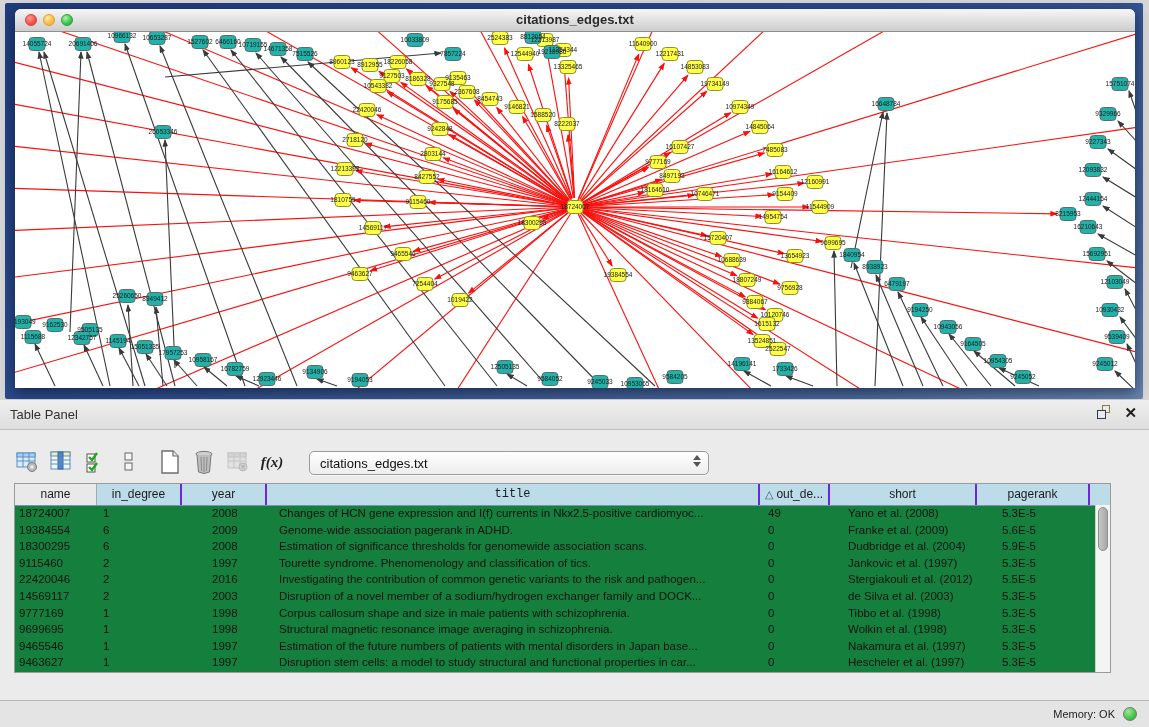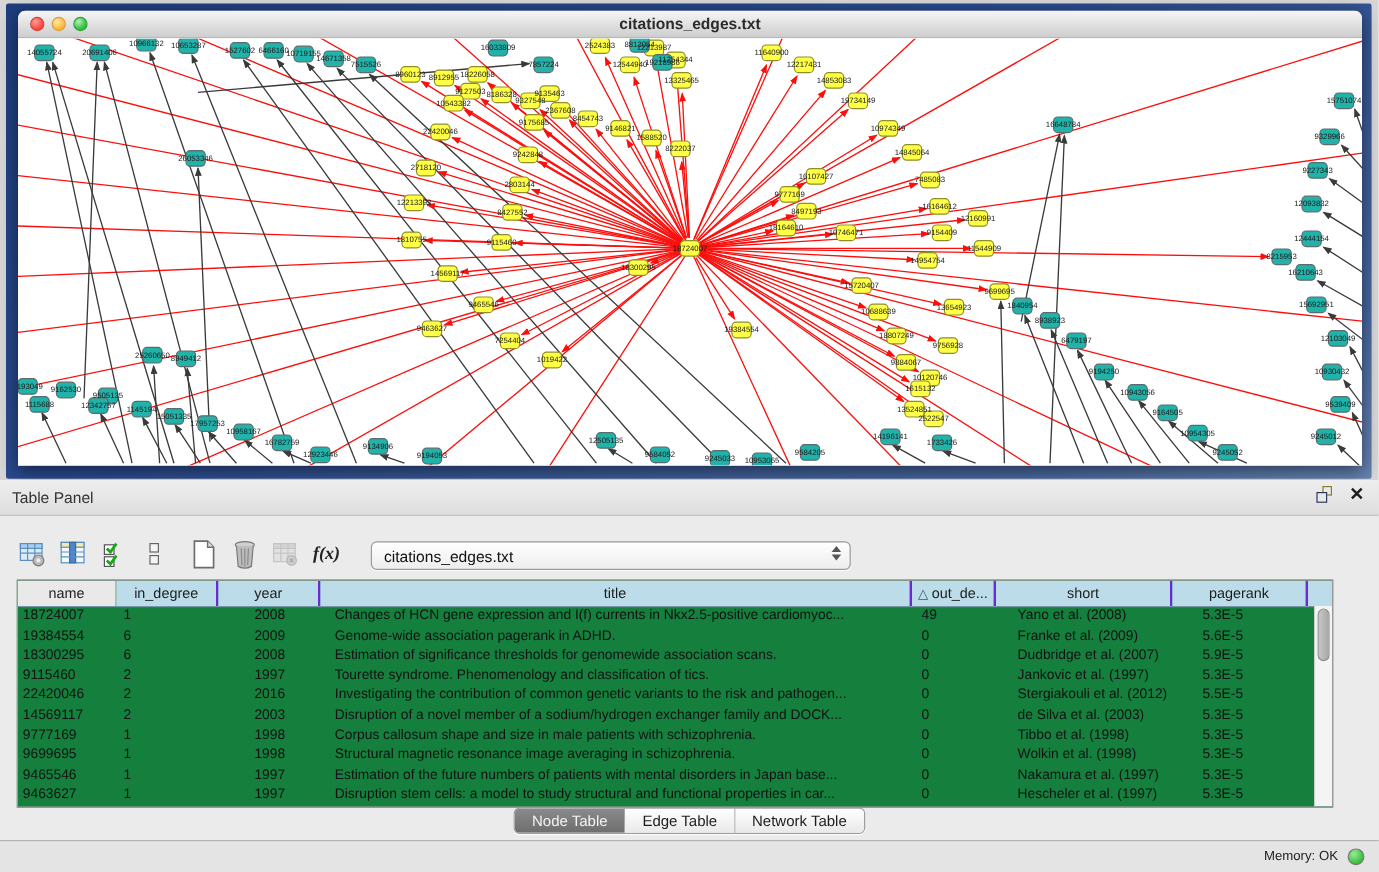--- a/index.html
+++ b/index.html
@@ -544,21 +544,21 @@
             <i class="dn"></i>
           </span>
       </div>
     </div>
 
     <div class="twrap">
       <div class="thead" id="thead">
           <div class="hcell plain" style="width: 82px;">name</div>
           <div class="hcell" style="width: 85px;">in_degree</div>
           <div class="hcell" style="width: 85px;">year</div>
-          <div class="hcell" style="width: 493px;">title</div>
+          <div class="hcell" style="width: 493px; font-family: Liberation Mono, monospace;">title</div>
           <div class="hcell" style="width: 70px;"><span class="sortg">△</span>out_de...</div>
           <div class="hcell" style="width: 147px;">short</div>
           <div class="hcell" style="width: 113px;">pagerank</div>
           <div class="hfill"></div>
         </div>
       <div class="tbody" id="tbody">
           <div class="trow">
             <div class="tcell" style="width: 82px; padding-left: 4px;">18724007</div>
             <div class="tcell" style="width: 85px; padding-left: 6px;">1</div>
             <div class="tcell" style="width: 85px; padding-left: 30px;">2008</div>
@@ -575,21 +575,21 @@
             <div class="tcell" style="width: 70px; padding-left: 8px;">0</div>
             <div class="tcell" style="width: 147px; padding-left: 18px;">Franke et al. (2009)</div>
             <div class="tcell" style="width: 113px; padding-left: 25px;">5.6E-5</div>
           </div>
           <div class="trow">
             <div class="tcell" style="width: 82px; padding-left: 4px;">18300295</div>
             <div class="tcell" style="width: 85px; padding-left: 6px;">6</div>
             <div class="tcell" style="width: 85px; padding-left: 30px;">2008</div>
             <div class="tcell" style="width: 493px; padding-left: 12px;">Estimation of significance thresholds for genomewide association scans.</div>
             <div class="tcell" style="width: 70px; padding-left: 8px;">0</div>
-            <div class="tcell" style="width: 147px; padding-left: 18px;">Dudbridge et al. (2007)</div>
+            <div class="tcell" style="width: 147px; padding-left: 18px;">Dudbridge et al. (2004)</div>
             <div class="tcell" style="width: 113px; padding-left: 25px;">5.9E-5</div>
           </div>
           <div class="trow">
             <div class="tcell" style="width: 82px; padding-left: 4px;">9115460</div>
             <div class="tcell" style="width: 85px; padding-left: 6px;">2</div>
             <div class="tcell" style="width: 85px; padding-left: 30px;">1997</div>
             <div class="tcell" style="width: 493px; padding-left: 12px;">Tourette syndrome. Phenomenology and classification of tics.</div>
             <div class="tcell" style="width: 70px; padding-left: 8px;">0</div>
             <div class="tcell" style="width: 147px; padding-left: 18px;">Jankovic et al. (1997)</div>
             <div class="tcell" style="width: 113px; padding-left: 25px;">5.3E-5</div>
@@ -647,26 +647,19 @@
             <div class="tcell" style="width: 70px; padding-left: 8px;">0</div>
             <div class="tcell" style="width: 147px; padding-left: 18px;">Hescheler et al. (1997)</div>
             <div class="tcell" style="width: 113px; padding-left: 25px;">5.3E-5</div>
           </div>
         </div>
       <div class="vscroll">
           <div class="vthumb"></div>
         </div>
     </div>
 
-    <div class="tabsbar">
-      <div class="seg" id="tabseg">
-          <div class="sbtn sel">Node Table</div>
-          <div class="sbtn">Edge Table</div>
-          <div class="sbtn">Network Table</div>
-        </div>
-    </div>
   </div>
 
   <div class="footer">
     <span class="mem">Memory: OK</span>
     <span class="led"></span>
   </div>
 </div>
 
 </body></html>

